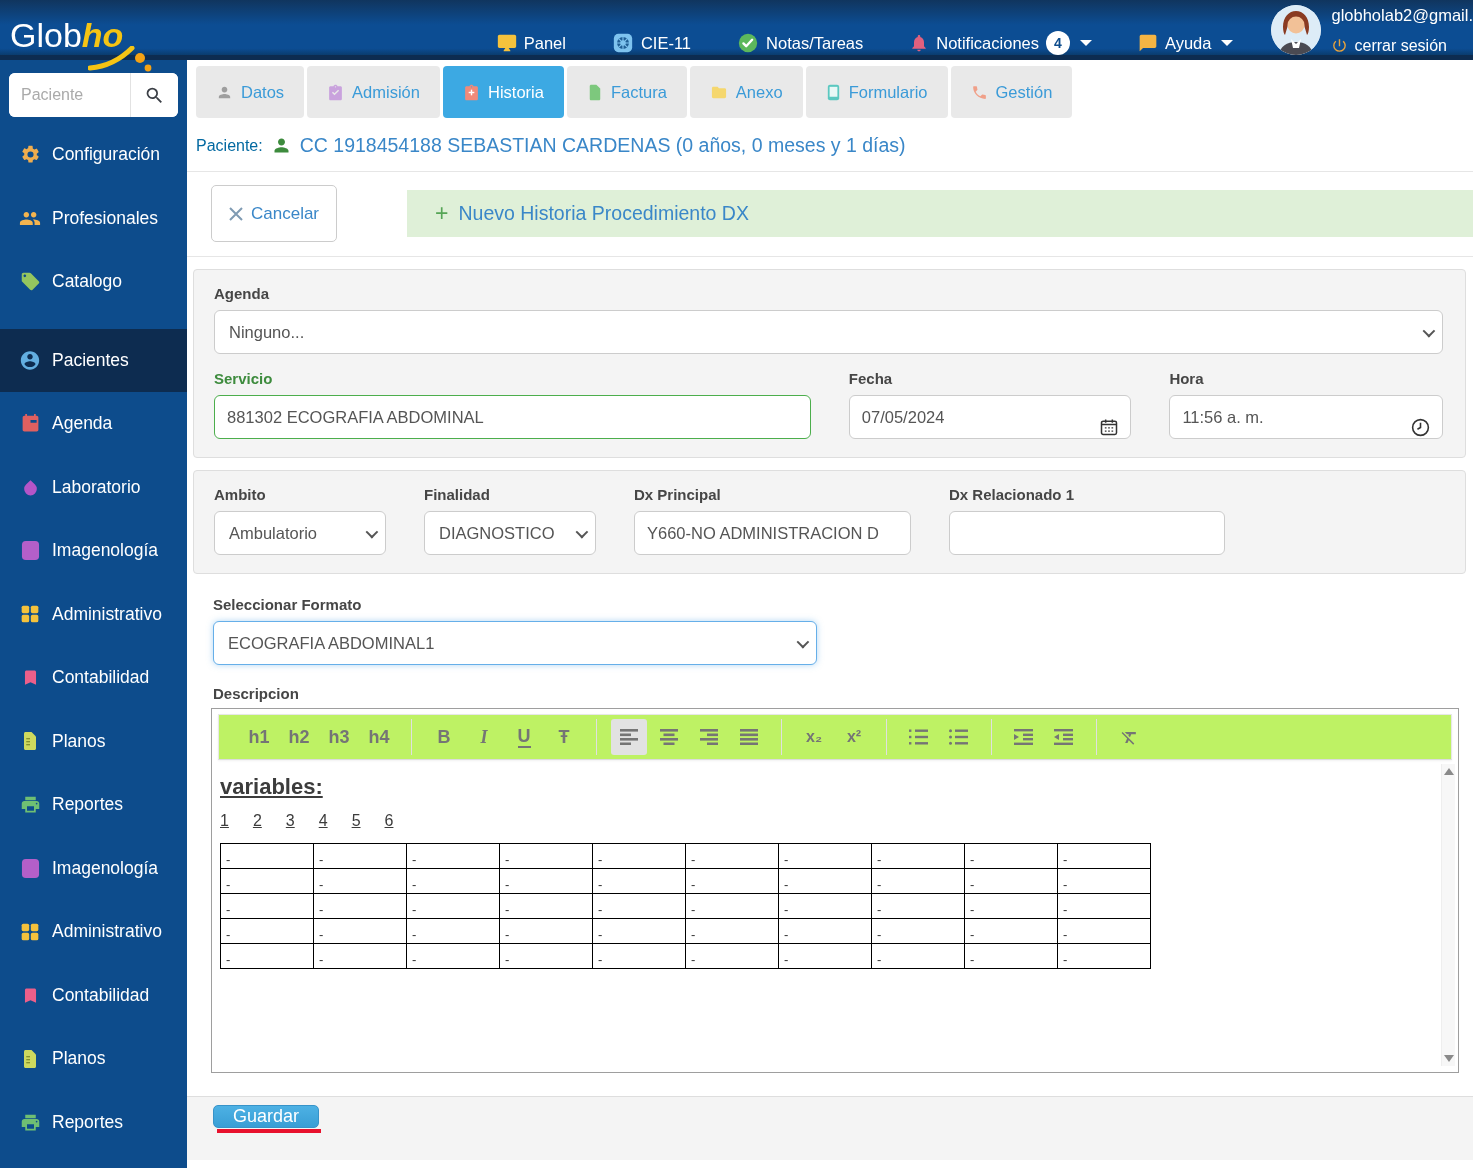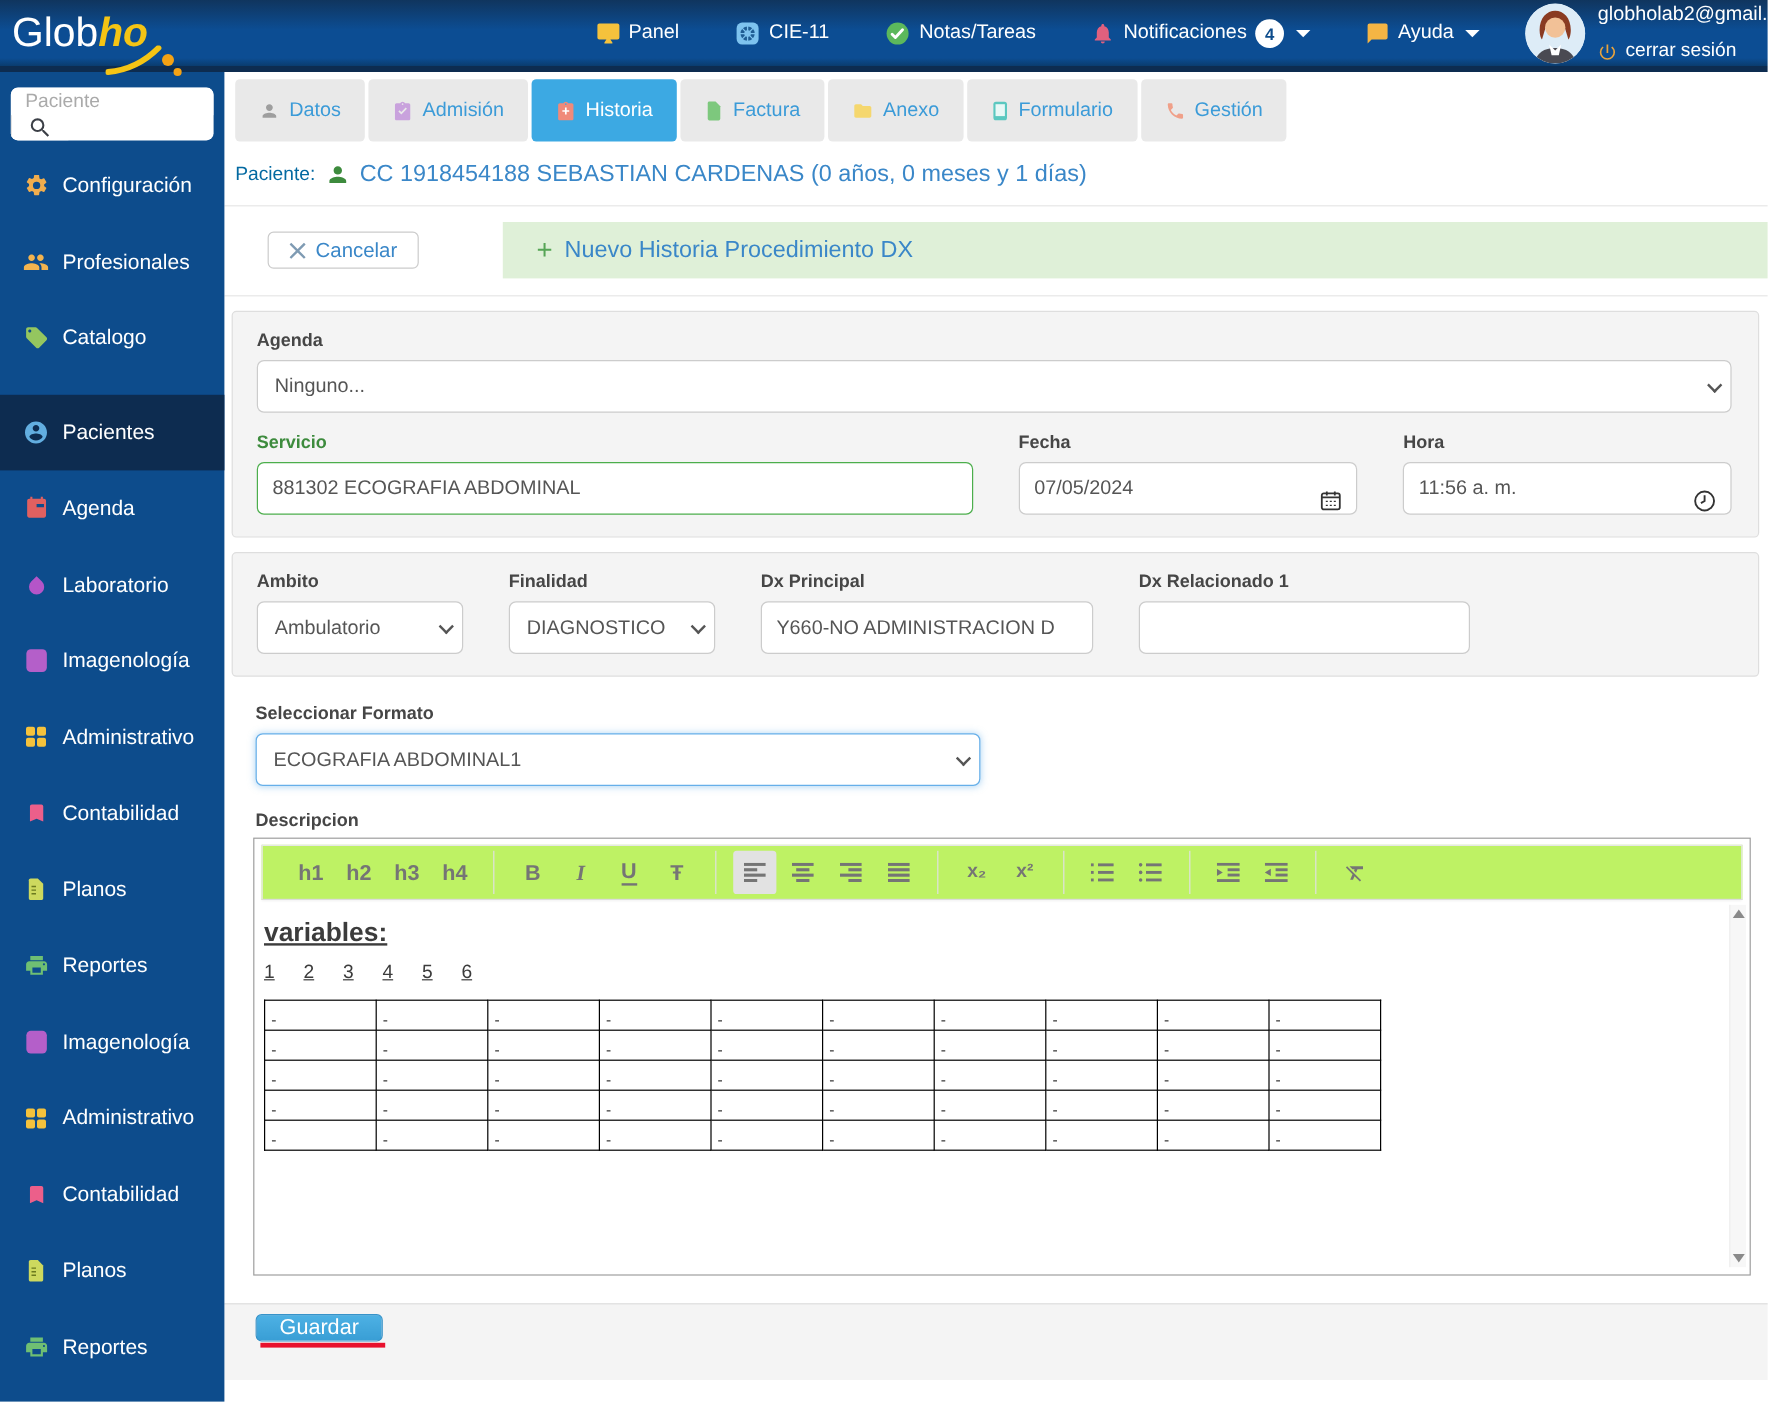--- a/index.html
+++ b/index.html
@@ -2,40 +2,40 @@
 <html><head>
 <meta charset="utf-8">
 <style>
   * { margin:0; padding:0; box-sizing:border-box; }
   html,body { width:1473px; height:1168px; overflow:hidden; background:#fff;
     font-family:"Liberation Sans", sans-serif; }
 
   
   .topbar { position:absolute; top:0; left:0; width:1473px; height:60px;
     background:linear-gradient(180deg,#10355e 0%,#0c4d93 45%,#0c4d93 88%,#0a3c6e 100%);
-    border-bottom:5px solid #0d2c50; display:flex; align-items:center; color:#fff; z-index:5; }
+    border-bottom:5px solid #0d2c50; display:flex; align-items:flex-end; color:#fff; z-index:5; }
   .logo { display:flex; align-items:flex-start; padding-left:10px; width:300px; cursor:pointer; position:relative; }
   .logo-a { font-size:34px; font-weight:400; color:#fff; letter-spacing:0px; }
   .logo-b { font-size:34px; font-weight:700; font-style:italic; color:#f5c414; }
   .logo-swoosh { position:absolute; left:88px; top:30px; }
   .top-menu { display:flex; align-items:center; gap:46px; margin-left:230px; }
   .top-item { display:flex; align-items:center; gap:7px; font-size:16.5px; color:#fff; cursor:pointer; white-space:nowrap; }
   .badge { background:#fff; color:#0d4c8c; font-weight:bold; font-size:14px; width:24px; height:24px;
     border-radius:50%; display:flex; align-items:center; justify-content:center; }
   .caret { width:0; height:0; border-left:6px solid transparent; border-right:6px solid transparent;
     border-top:6px solid #fff; margin-left:3px; }
   .user-box { display:flex; align-items:center; gap:10px; margin-left:38px; }
   .avatar { width:50px; height:50px; border-radius:50%; background:#ddecf7; overflow:hidden; flex:none; cursor:pointer; }
   .user-meta { display:flex; flex-direction:column; gap:12px; font-size:16.5px; }
   .logout { display:flex; align-items:center; gap:6px; cursor:pointer; font-size:16px; }
 
   
   .sidebar { position:absolute; top:60px; left:0; width:187px; height:1108px; background:#0d4c8c; z-index:4; }
   .search-wrap { margin:13px 9px 6px 9px; height:44px; background:#fff; border-radius:6px;
-    display:flex; align-items:stretch; overflow:hidden;flex-direction:column; }
+    display:flex; align-items:stretch; overflow:hidden; }
   .search-wrap input { flex:1; border:none; outline:none; padding:0 0 0 12px; font-size:16px; color:#444;
     font-family:"Liberation Sans", sans-serif; min-width:0; }
   .search-wrap input::placeholder { color:#aaa; }
   .search-btn { width:48px; border:none; border-left:1px solid #e2e2e2; background:#fff; display:flex;
     align-items:center; justify-content:center; cursor:pointer; color:#3b3f46; }
   .side-list { list-style:none; }
   .side-item { height:63.5px; display:flex; align-items:center; gap:11px; padding-left:19px;
     color:#fff; font-size:17.5px; cursor:pointer; }
   .side-item.active { background:#0d2c50;margin-top:15px; }
   .side-ic { width:22px; height:22px; display:flex; align-items:center; justify-content:center; flex:none; }
@@ -48,22 +48,22 @@
     font-size:16.5px; padding:0 20px; height:52px; border-radius:4px; cursor:pointer; }
   .tab.active { background:#3ca9e3; color:#fff; }
 
   .patient-line { display:flex; align-items:center; gap:8px; margin:16px 0 0 9px; }
   .patient-label { color:#0369a1; font-size:16px; }
   .patient-info { color:#3a87c8; font-size:19.5px; }
 
   .hr { border-top:1px solid #e6e6e6; margin:14px 0 0 0; }
 
   .action-row { display:flex; align-items:center; margin:13px 0 0 0; }
-  .btn-cancel { margin-left:36px; display:flex; align-items:center; gap:8px; background:#fff;
-    border:1px solid #ccc; border-radius:5px; height:31px; padding:0 17px; font-size:17px;
+  .btn-cancel { margin-left:24px; display:flex; align-items:center; gap:8px; background:#fff;
+    border:1px solid #ccc; border-radius:5px; height:57px; padding:0 17px; font-size:17px;
     color:#3a87c8; cursor:pointer; font-family:"Liberation Sans", sans-serif; }
   .banner { flex:1; margin-left:70px; background:#dff0d8; height:47px; display:flex; align-items:center;
     padding-left:28px; gap:10px; }
   .banner .plus { color:#56a556; font-size:23px; }
   .banner .title { color:#3a87c8; font-size:19.5px; }
 
   .panel { margin:12px 7px 0 6px; background:#f4f4f4; border:1px solid #dedede; border-radius:4px;
     padding:15px 22px 18px 20px; }
   .flabel { display:block; font-size:15px; font-weight:bold; color:#464646; margin-bottom:8px; }
   .flabel.green { color:#3d8b3d; }

